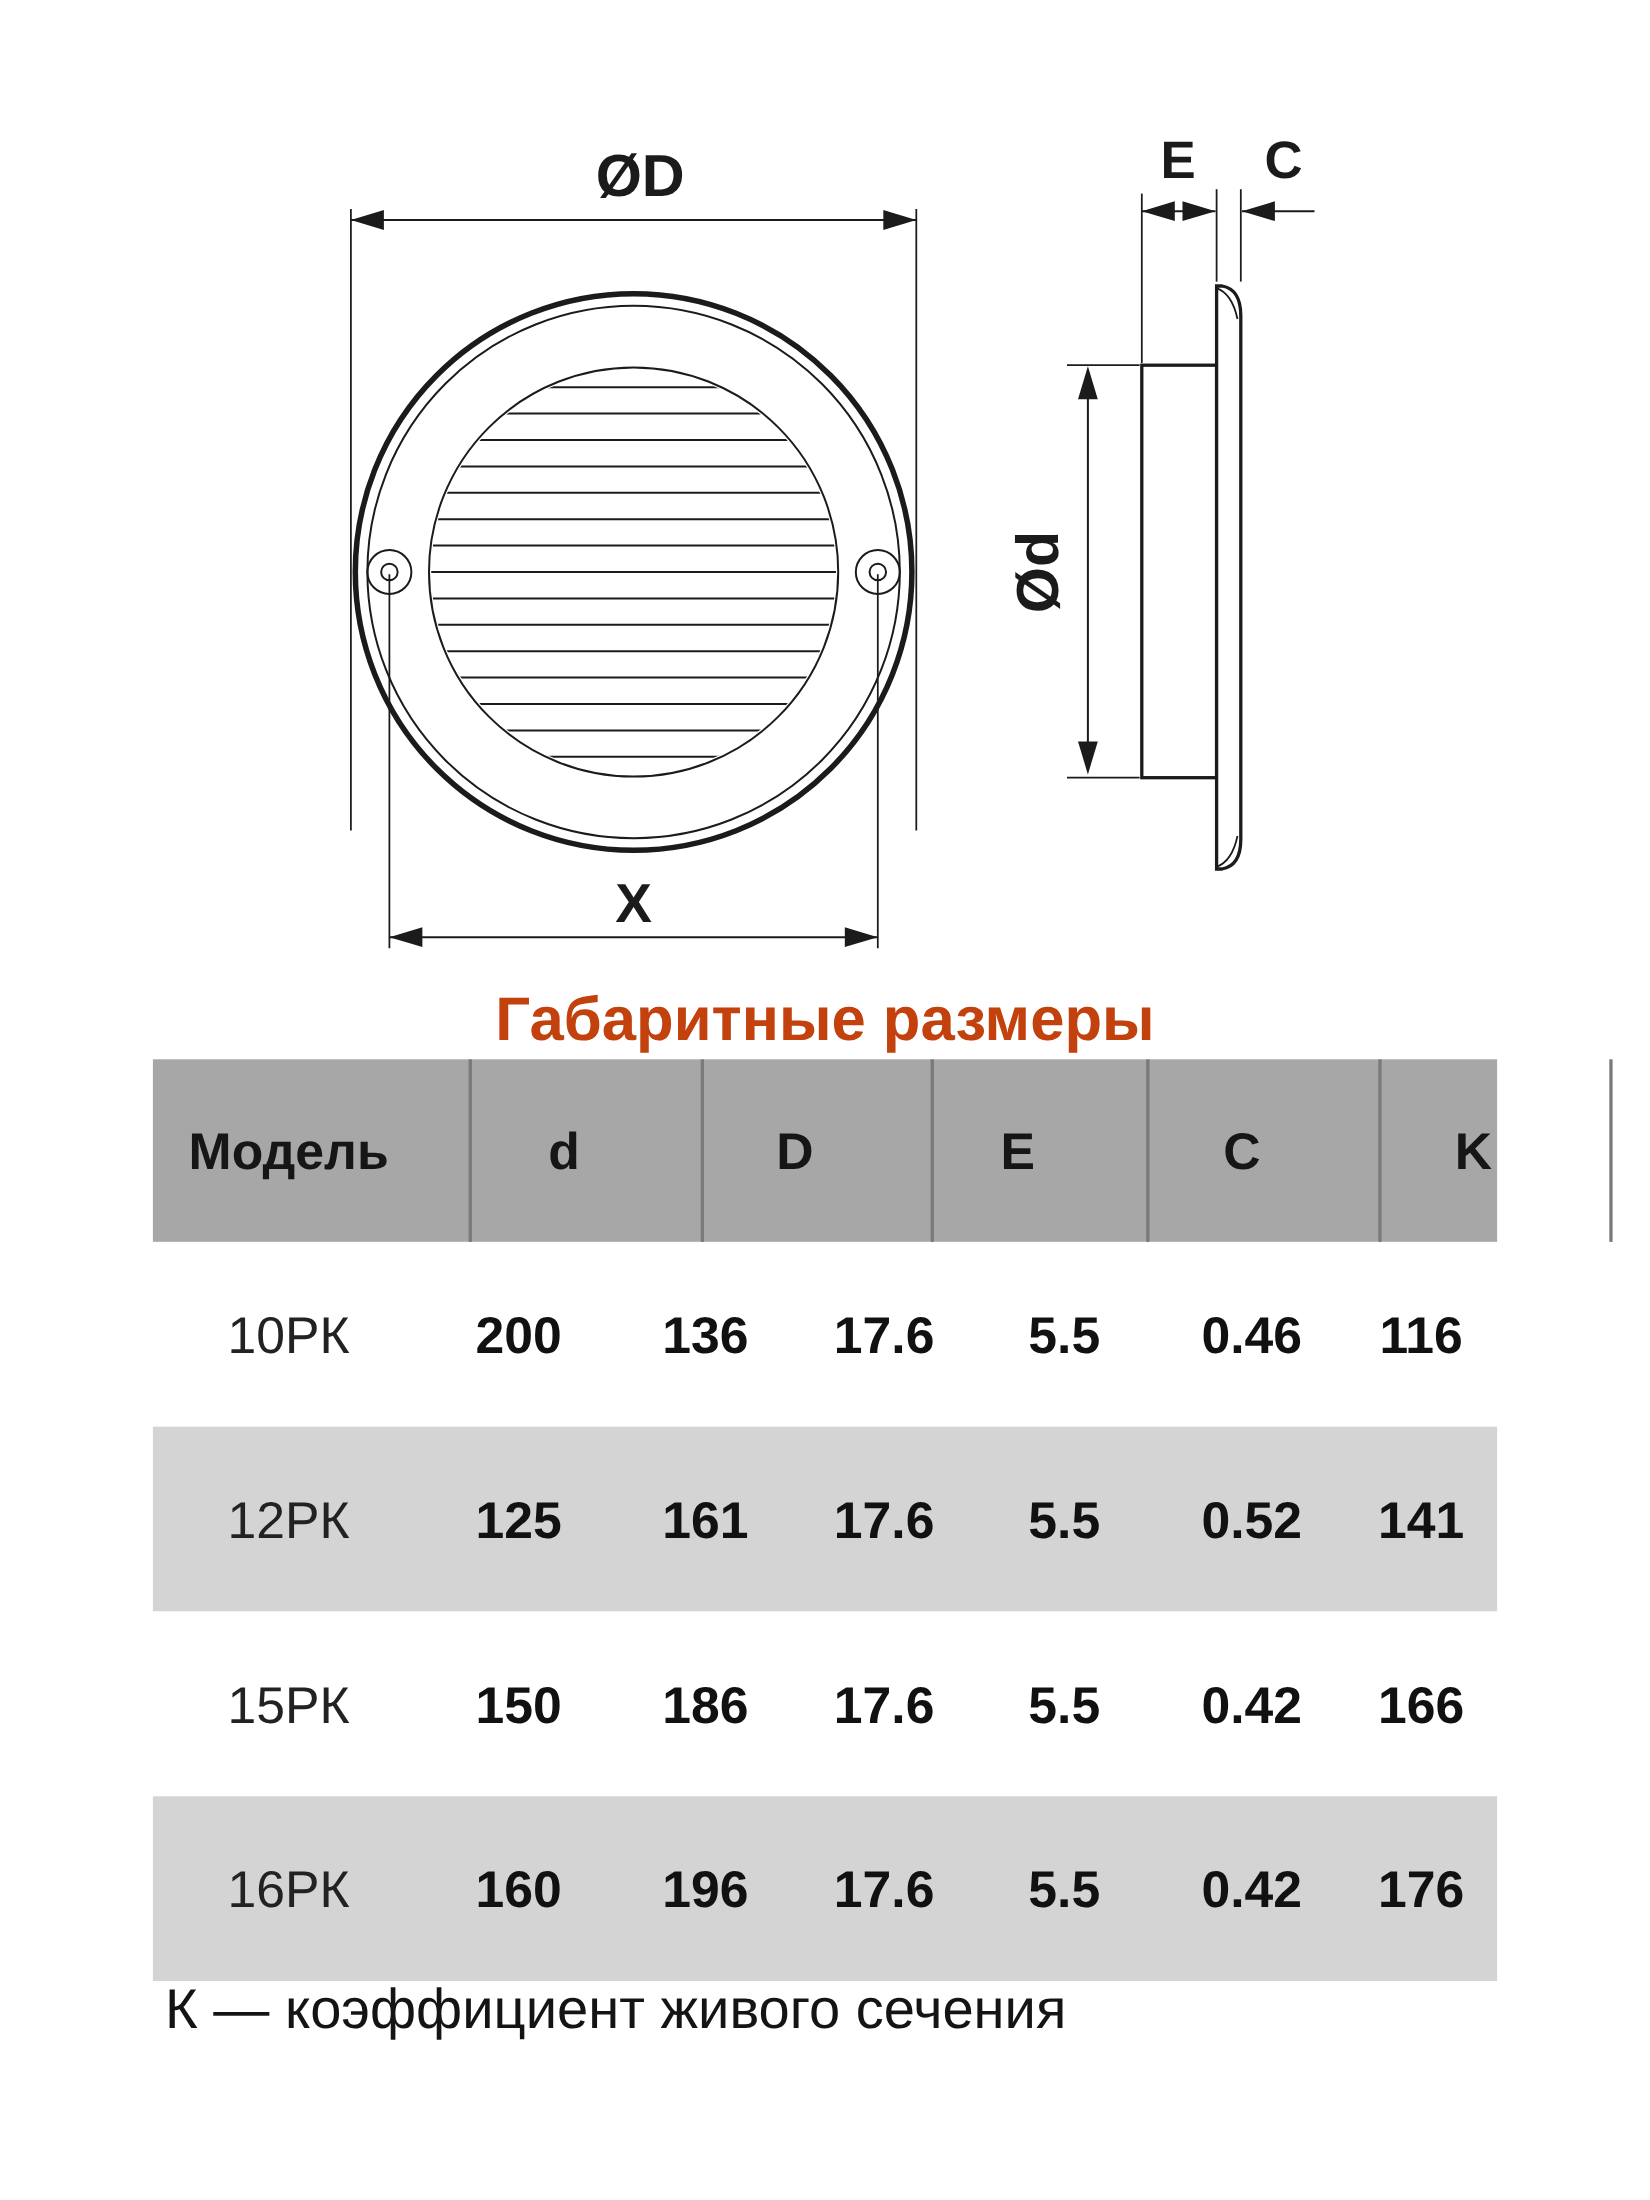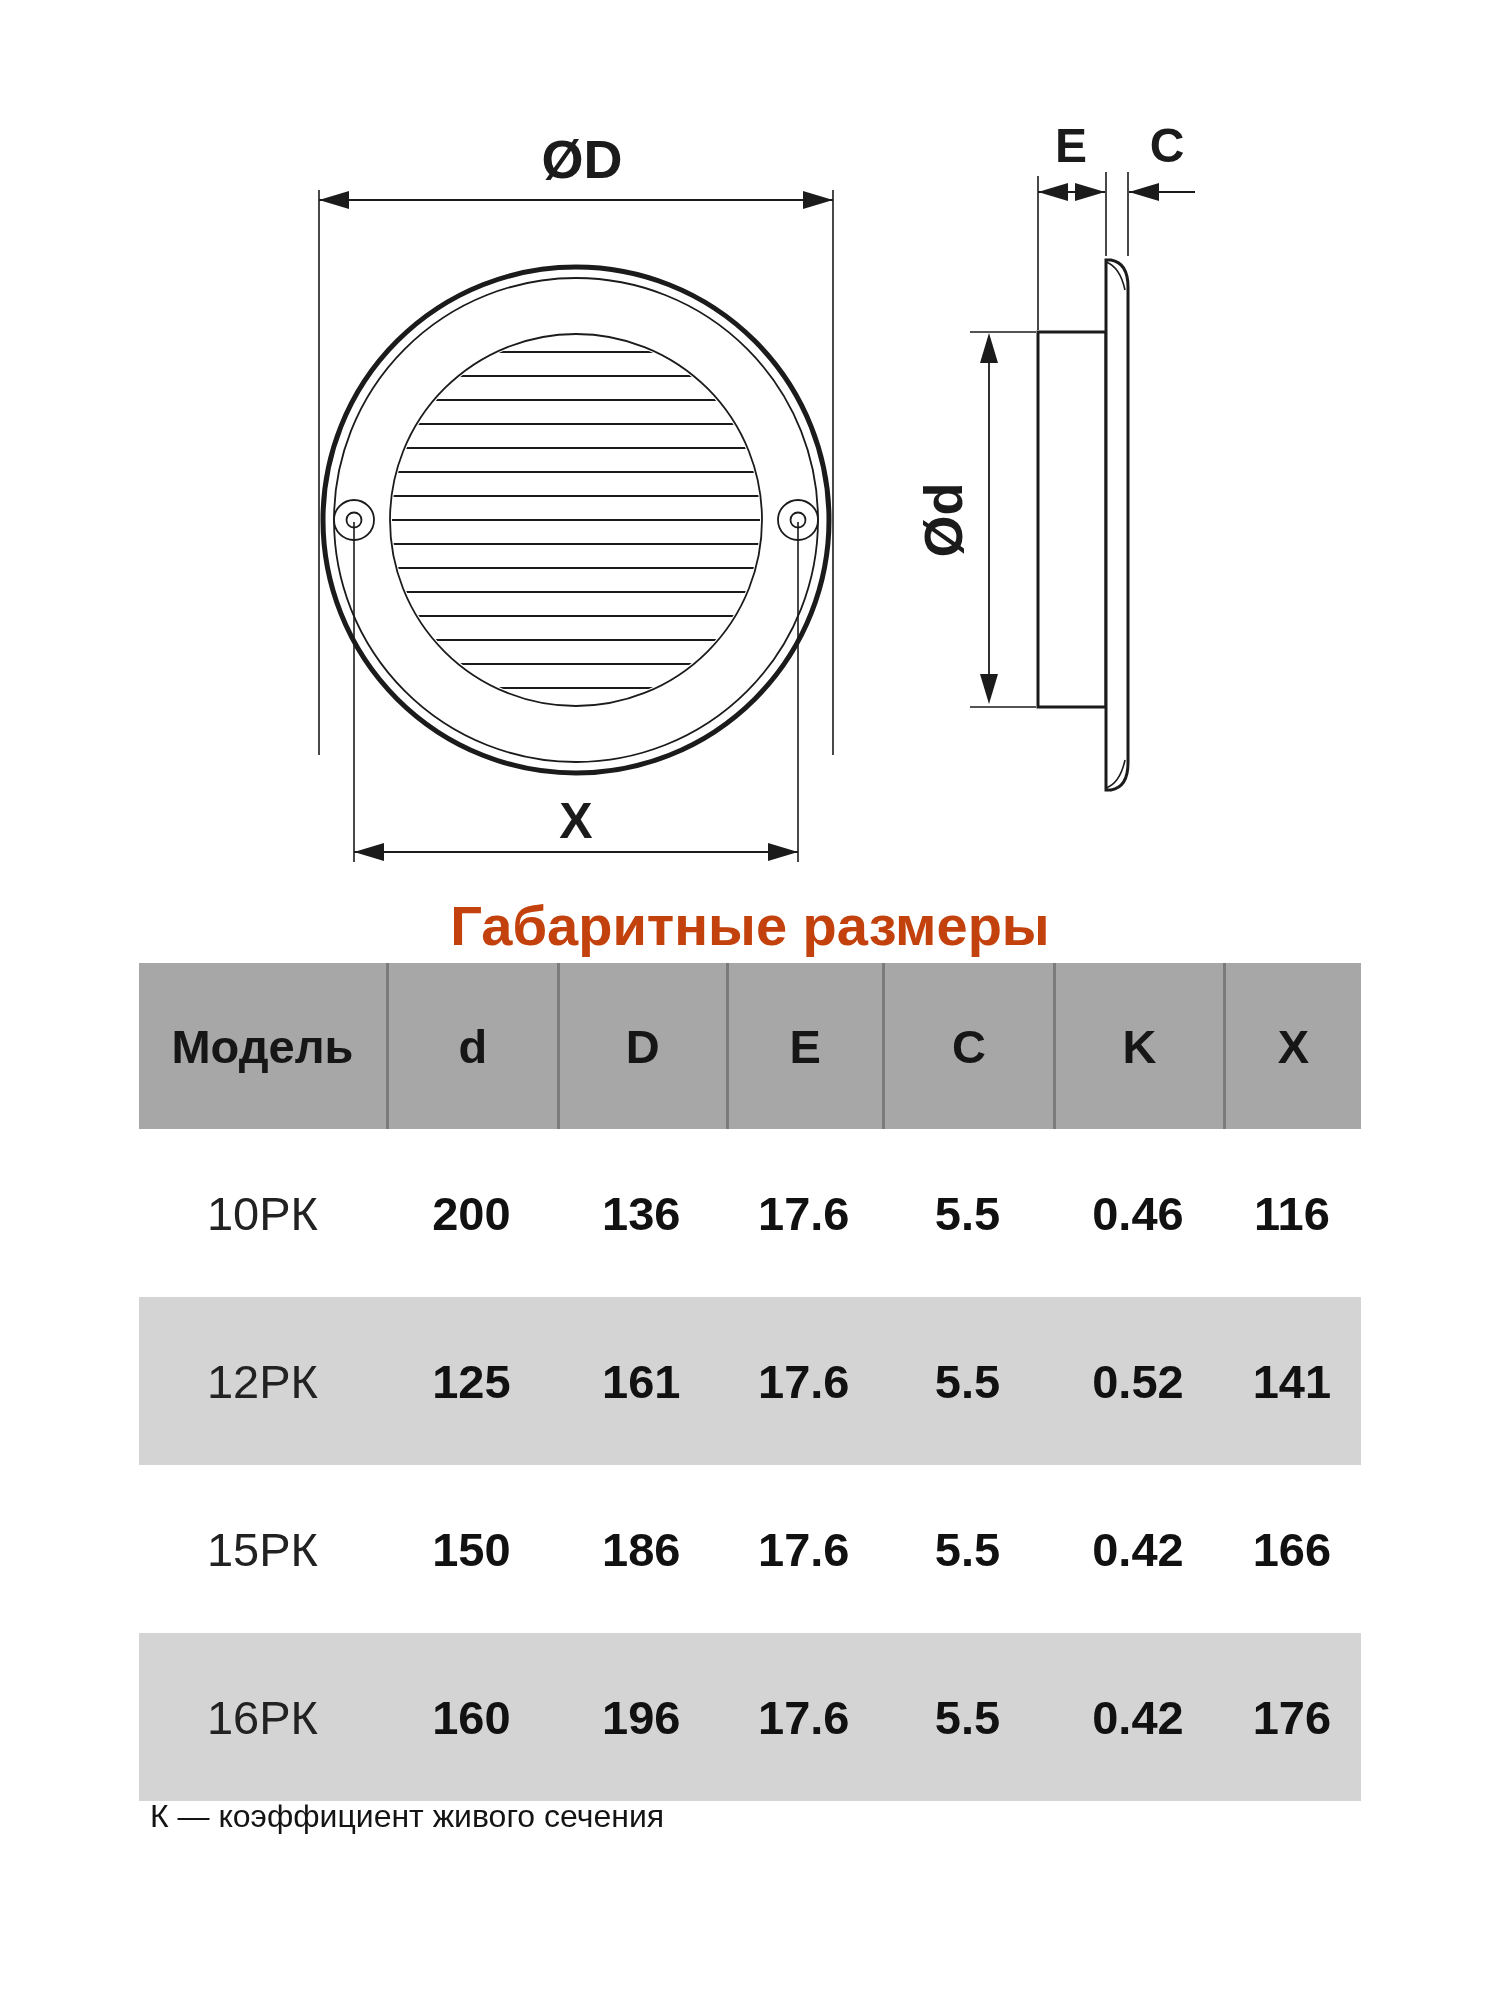--- a/index.html
+++ b/index.html
@@ -26,36 +26,36 @@
     color:#c2410c;
   }
   .dim-table{
     position:absolute;
     left:139px;top:963px;width:1222px;
   }
   .trow{
     display:grid;
     grid-template-columns:20.2% 14% 13.8% 12.8% 14% 13.9% 11.3%;
   }
-  .thead{height:166px;background:#a7a7a7;}
+  .thead{height:166px;background:#a7a7a7;gap:40px;}
   .tbody-row{height:168px;}
   .row-white{background:#ffffff;}
   .row-gray{background:#d4d4d4;}
   .cell{
     display:flex;align-items:center;justify-content:center;
     font-size:47px;
   }
   .thead .cell{font-weight:bold;color:#161616;}
   .thead .cell + .cell{border-left:3px solid #7b7b7b;}
   .cell-model{font-weight:400;color:#222;}
   .cell-num{font-weight:bold;color:#111;}
   .footnote{
     position:absolute;
     left:150px;top:1799px;
-    font-size:32px;line-height:1.1;
+    font-size:51px;line-height:1.1;
     font-weight:400;
     color:#141414;
   }
 </style>
 </head>
 <body>
 
 <div class="sheet">
 
   <svg class="drawing-svg" width="1500" height="910" viewBox="0 0 1500 910">

